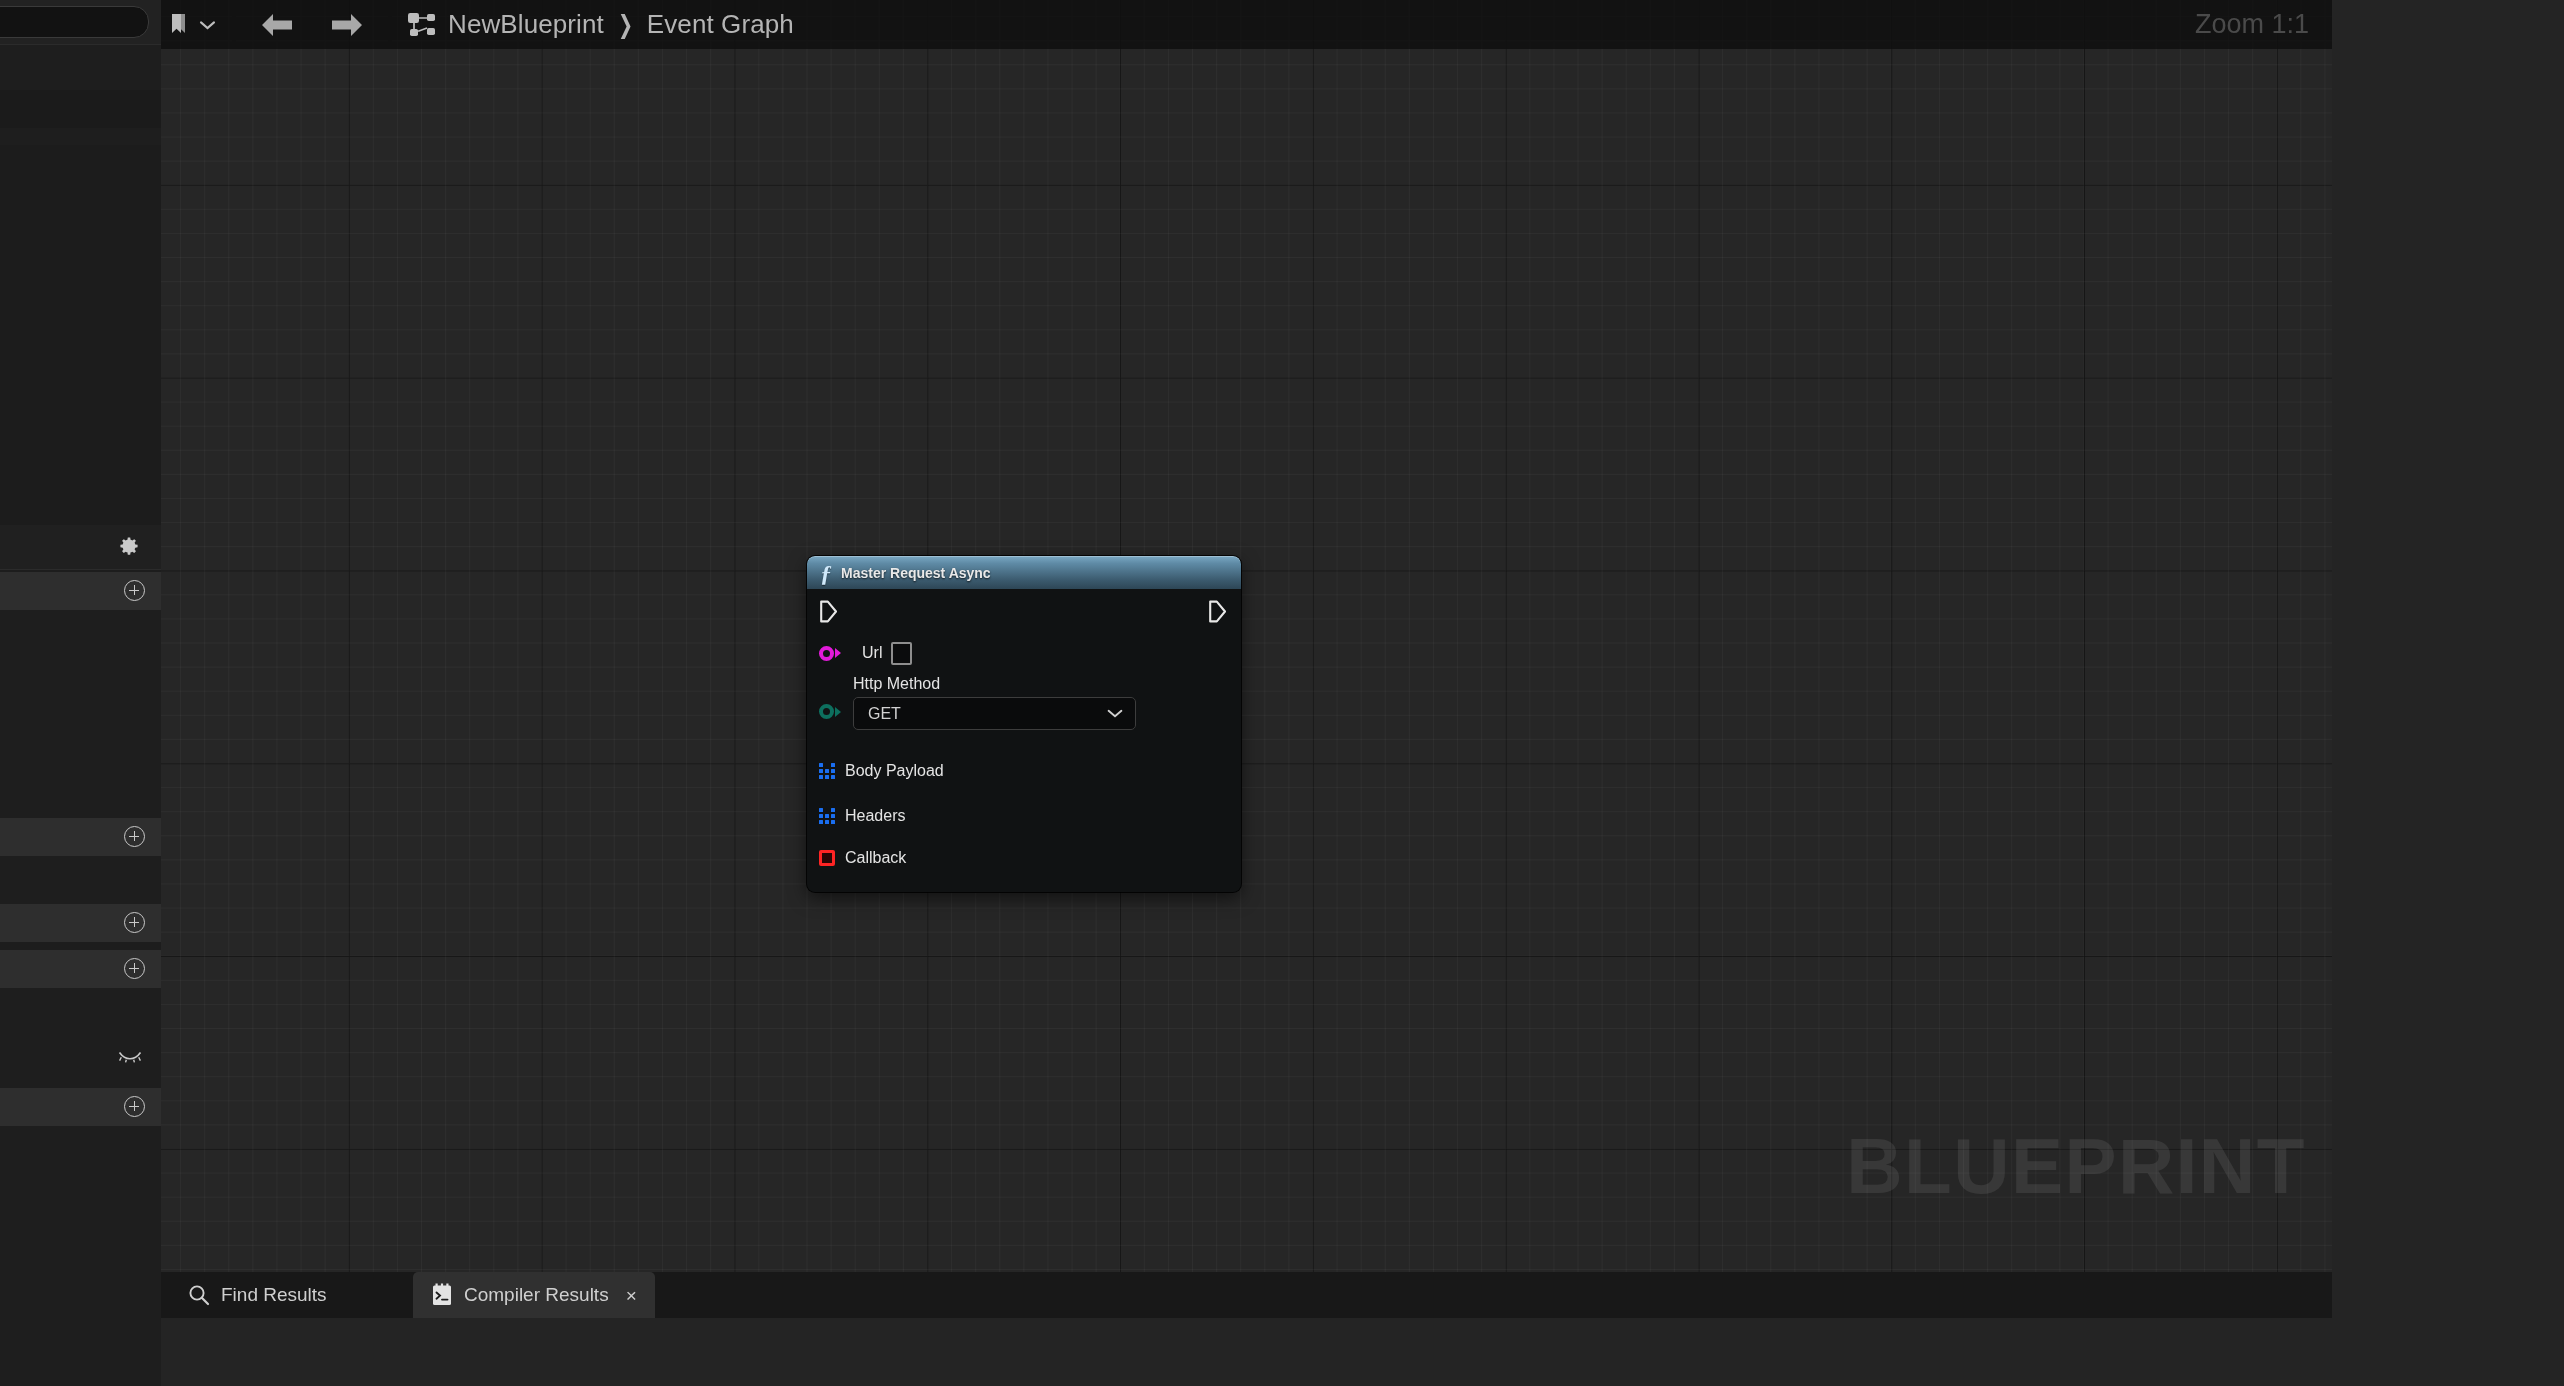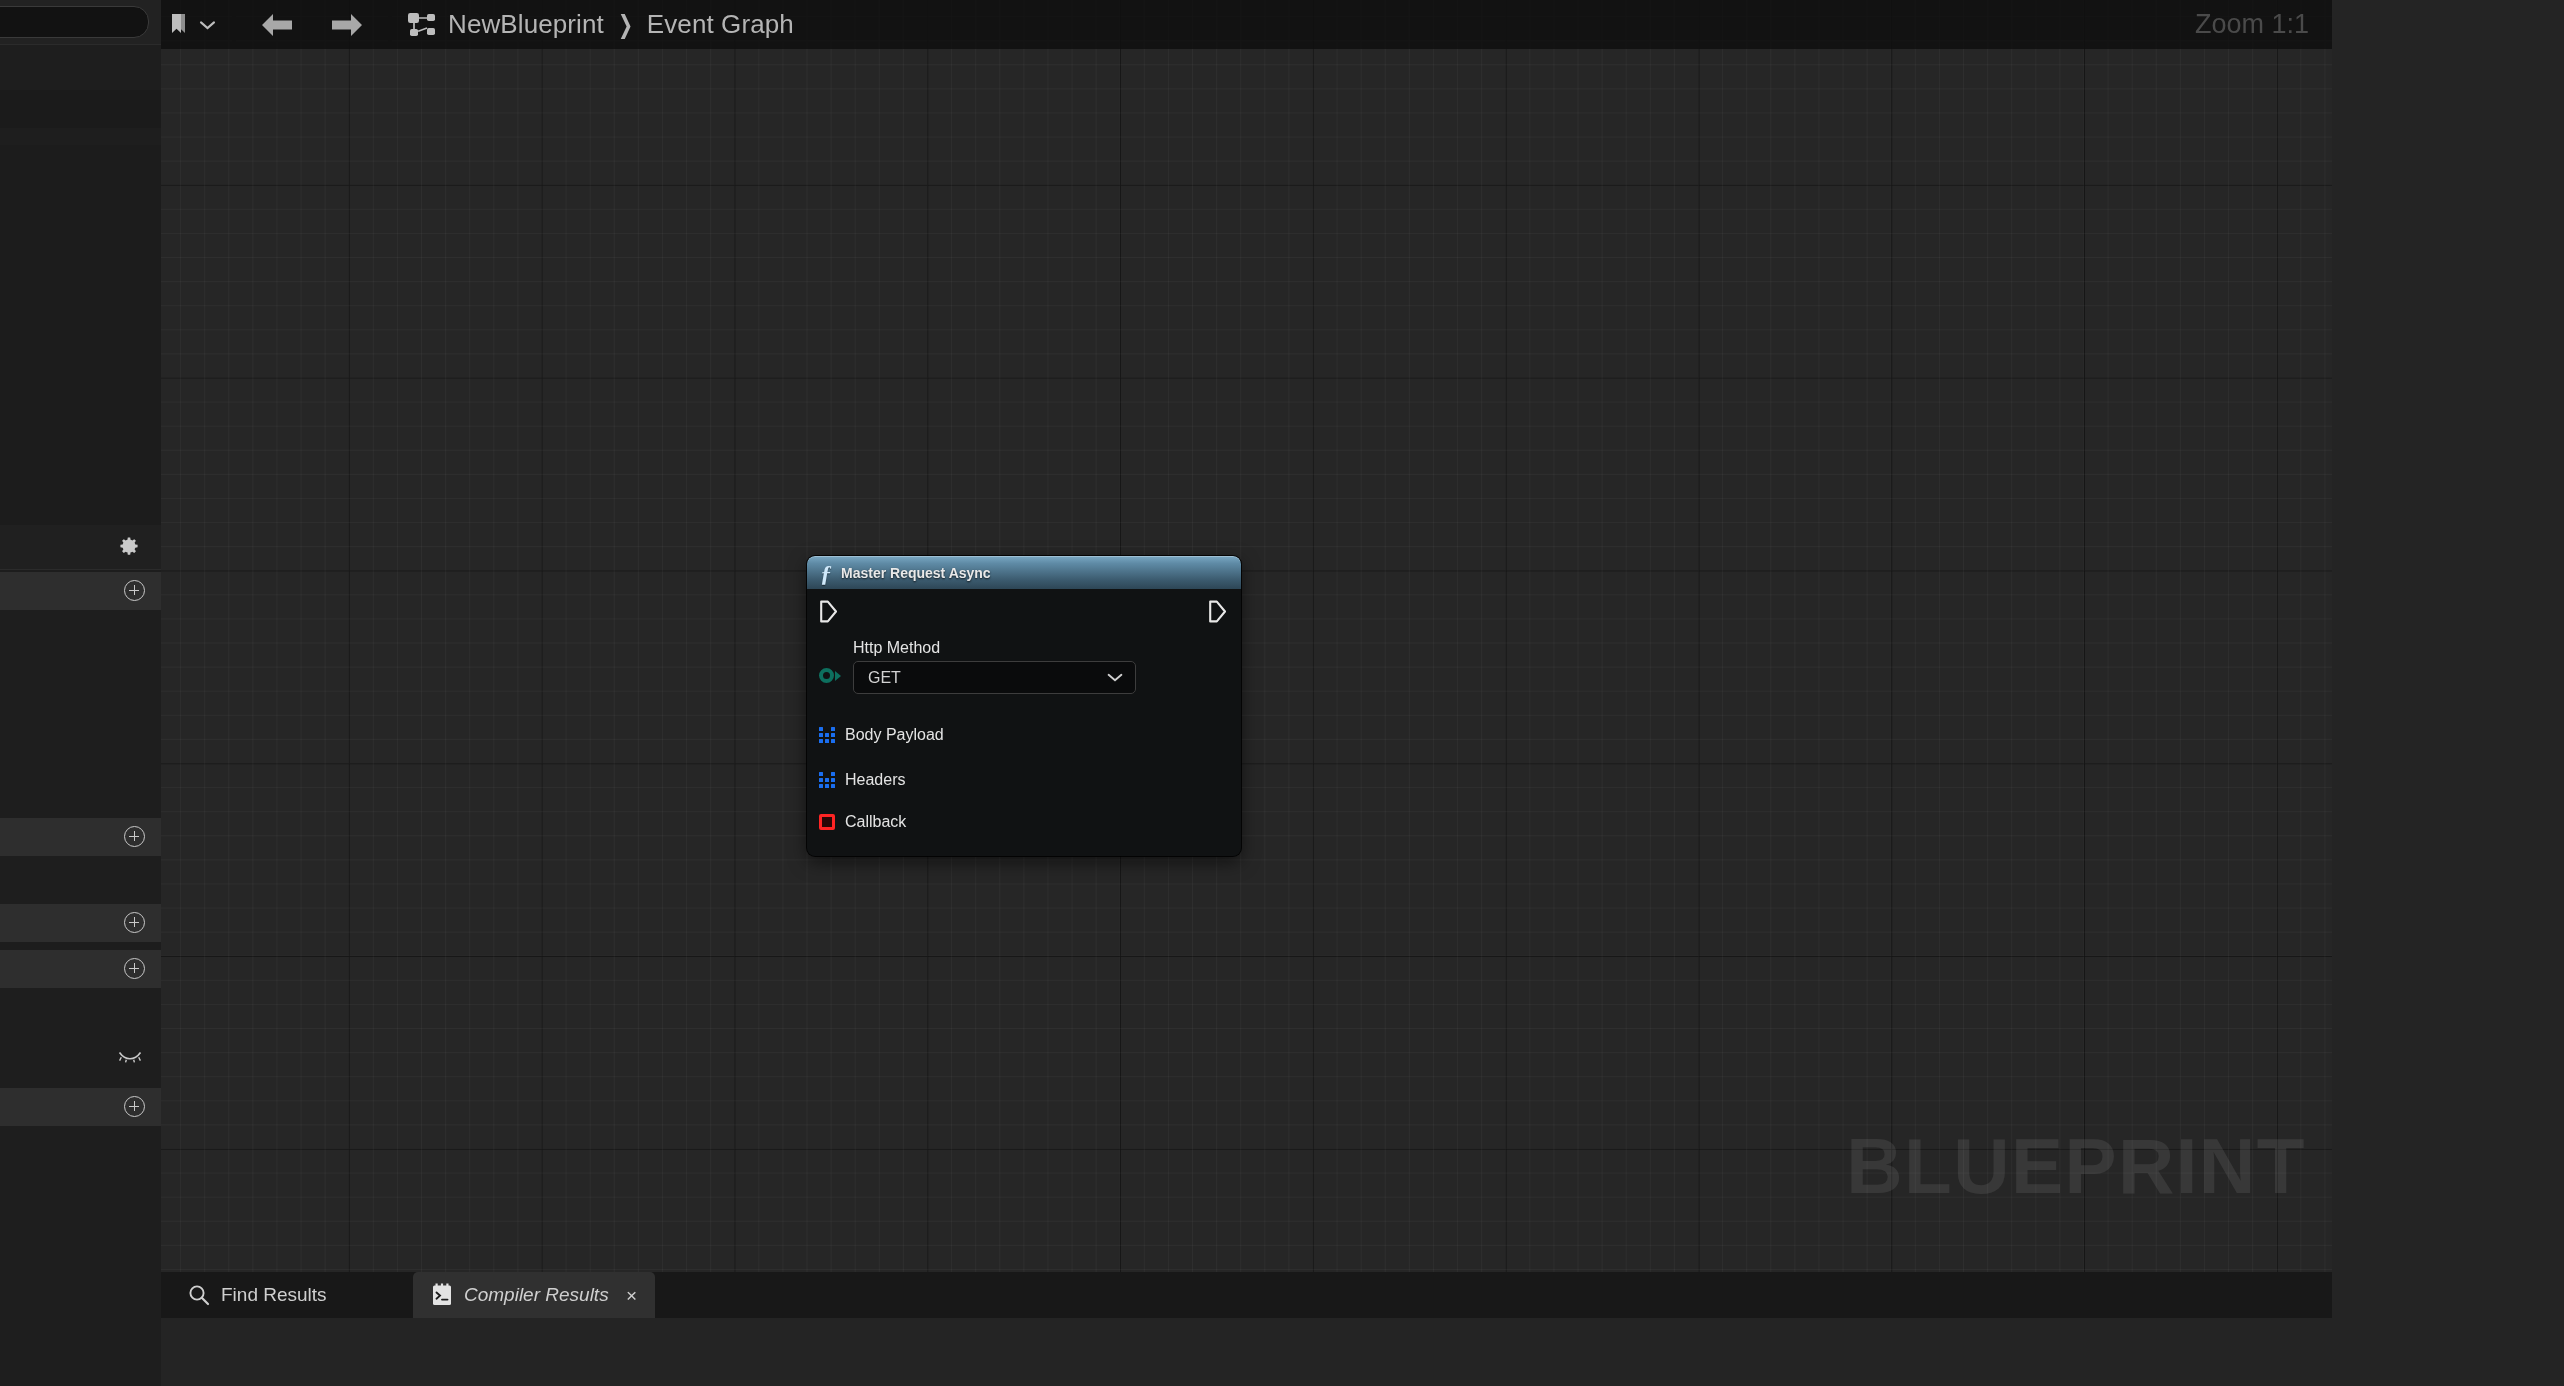--- a/index.html
+++ b/index.html
@@ -279,20 +279,28 @@
 
       <div class="exec-row">
         <svg class="exec-pin in" viewBox="0 0 19 23">
           <path fill="none" stroke="#e8e8e8" stroke-width="2.1" stroke-linejoin="round" d="M2.2 1.6h6.6L17 11.5l-8.2 9.9H2.2z"></path>
         </svg>
         <svg class="exec-pin out" viewBox="0 0 19 23">
           <path fill="none" stroke="#e8e8e8" stroke-width="2.1" stroke-linejoin="round" d="M2.2 1.6h6.6L17 11.5l-8.2 9.9H2.2z"></path>
         </svg>
       </div>
 
+      <div class="pin-row url-row">
+        <div class="pin-col">
+          <span class="pin-dot-circle"></span>
+          <span class="pin-arrow"></span>
+        </div>
+        <span class="pin-label">Url</span>
+        <span class="url-input" title=""></span>
+      </div>
 
       <div class="http-group">
         <div class="http-label">Http Method</div>
         <div class="http-pinwrap">
           <span class="pin-dot-circle teal"></span>
           <span class="pin-arrow teal"></span>
         </div>
         <div class="http-select">
           <span class="http-value">GET</span>
           <svg class="chev-down" viewBox="0 0 16 9">
@@ -342,21 +350,21 @@
 
 <div id="tabstrip">
   <div class="tab" style="left:9px;">
     <svg width="22" height="22" viewBox="0 0 22 22">
       <circle cx="9" cy="9" r="6.6" fill="none" stroke="#cfcfcf" stroke-width="1.9"></circle>
       <path stroke="#cfcfcf" stroke-width="2.2" stroke-linecap="round" d="M13.8 13.8 20 20"></path>
     </svg>
     <span class="tab-label">Find Results</span>
   </div>
 
-  <div class="tab active" style="left:252px;font-style:italic;">
+  <div class="tab active" style="left:252px;">
     <svg width="22" height="24" viewBox="0 0 22 24">
       <rect x="2" y="2.5" width="18" height="19.5" rx="1.5" fill="#e3e3e3"></rect>
       <rect x="4.5" y="0.5" width="2.2" height="4" fill="#e3e3e3"></rect>
       <rect x="9.9" y="0.5" width="2.2" height="4" fill="#e3e3e3"></rect>
       <rect x="15.3" y="0.5" width="2.2" height="4" fill="#e3e3e3"></rect>
       <path stroke="#1c1c1c" stroke-width="1.9" fill="none" stroke-linecap="round" d="M5.5 9.5 9 12.6l-3.5 3.1"></path>
       <path stroke="#1c1c1c" stroke-width="1.9" stroke-linecap="round" d="M11 16.6h5.5"></path>
     </svg>
     <span class="tab-label">Compiler Results</span>
     <span class="tab-close">×</span>

